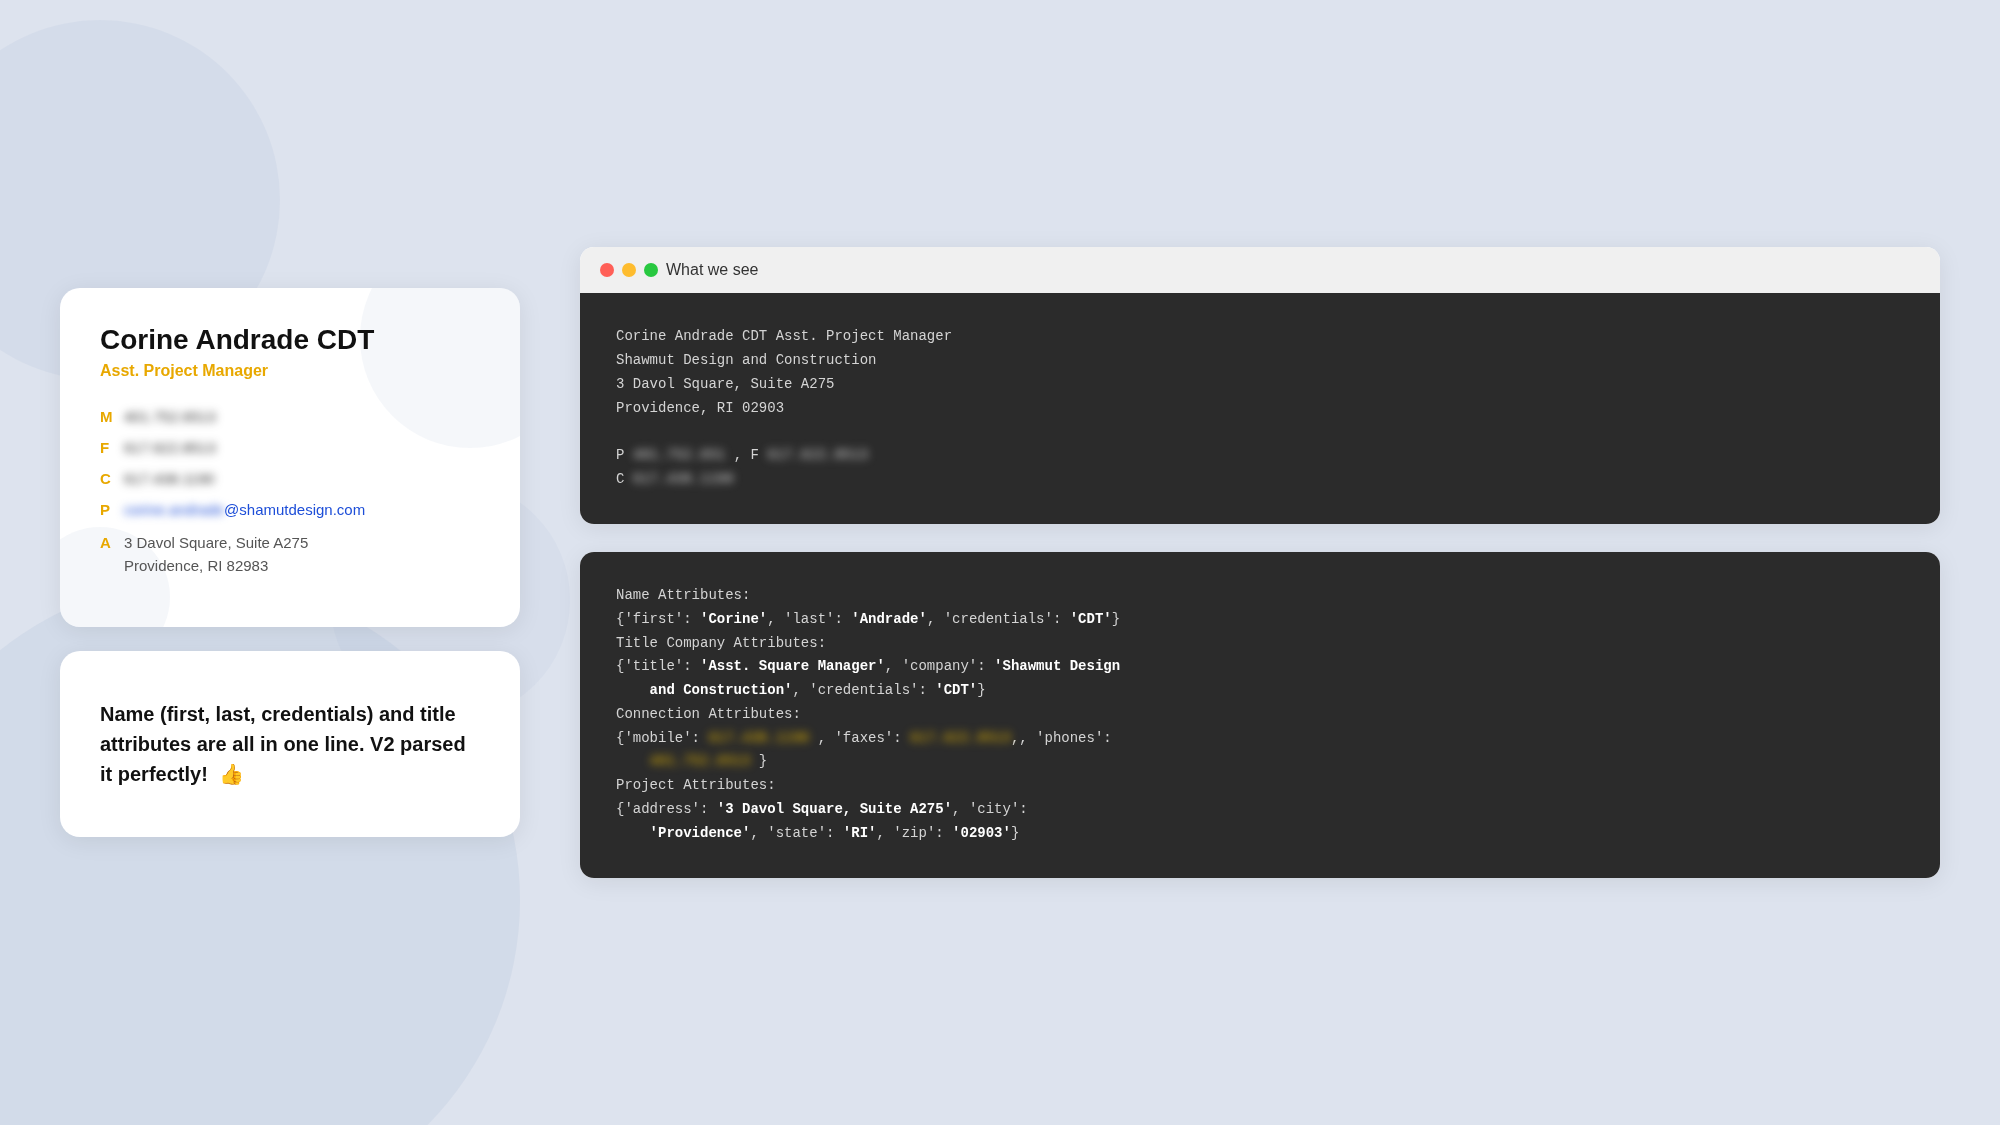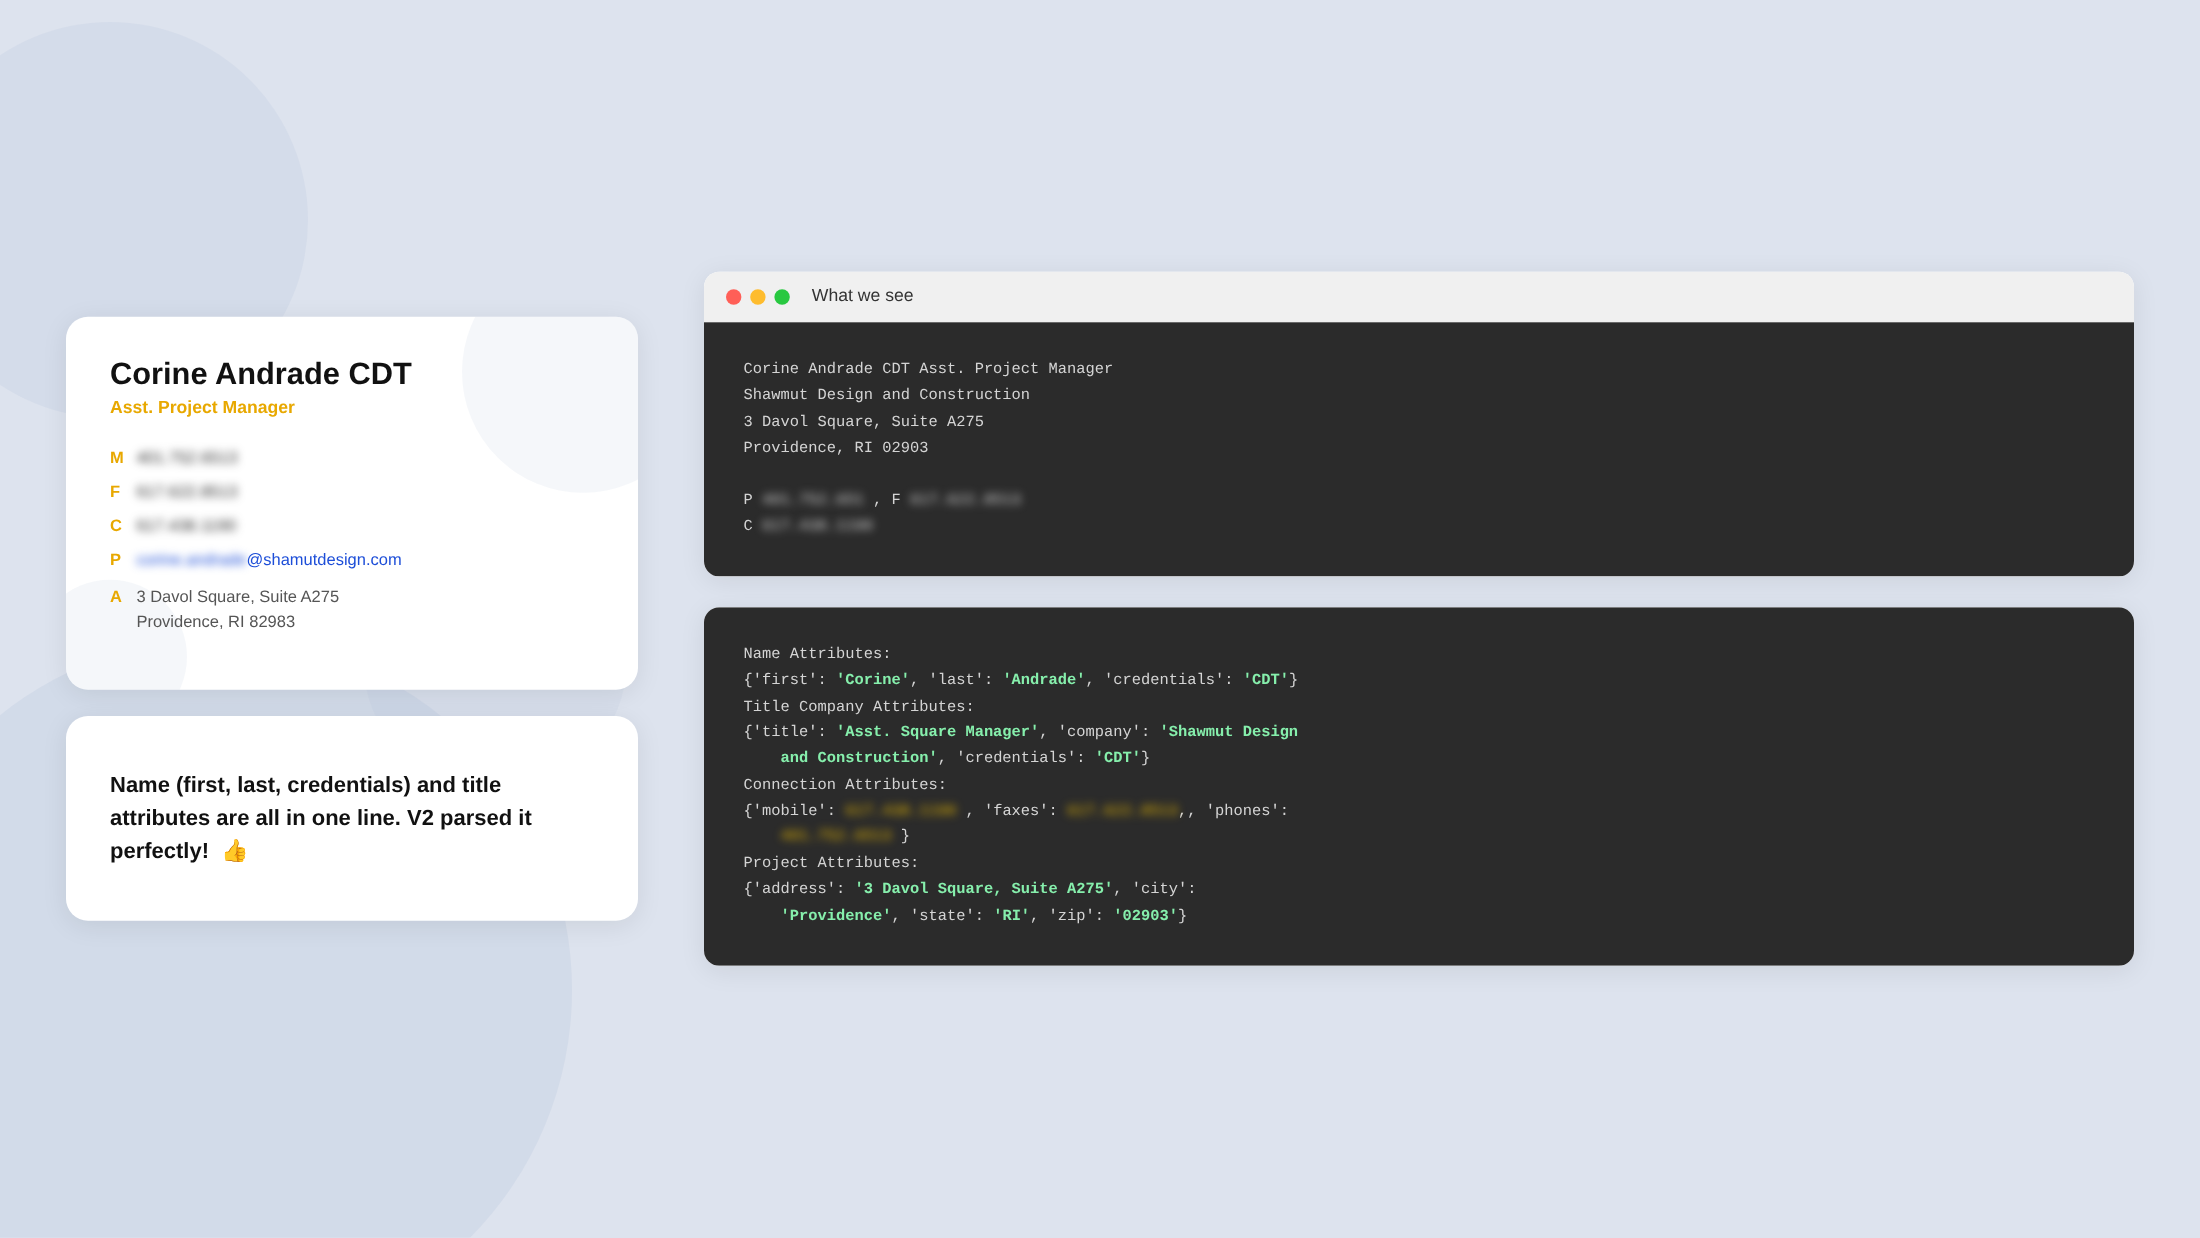--- a/index.html
+++ b/index.html
@@ -14,21 +14,21 @@
       align-items: center;
       padding: 40px 60px;
       gap: 60px;
     }
 
     
     .left-col {
       display: flex;
       flex-direction: column;
       gap: 24px;
-      width: 520px;
+      width: 460px;
       flex-shrink: 0;
     }
 
     .card {
       background: #fff;
       border-radius: 20px;
       padding: 36px 40px;
       box-shadow: 0 4px 24px rgba(0,0,0,0.08);
     }
 
@@ -163,21 +163,20 @@
       border-radius: 14px;
       overflow: hidden;
       box-shadow: 0 4px 24px rgba(0,0,0,0.08);
     }
 
     .terminal-titlebar {
       background: #f0f0f0;
       padding: 14px 20px;
       display: flex;
       align-items: center;
-      gap: 12px;
     }
 
     .traffic-lights {
       display: flex;
       gap: 8px;
       align-items: center;
     }
 
     .tl {
       width: 14px;
@@ -199,21 +198,21 @@
     .terminal-body {
       background: #2b2b2b;
       padding: 32px 36px;
       font-family: 'Courier New', Courier, monospace;
       font-size: 14px;
       line-height: 1.7;
       color: #d4d4d4;
     }
 
     .code-plain { color: #d4d4d4; }
-    .code-yellow { color: #86efac; font-weight: 600; }
+    .code-yellow { color: #ffffff; font-weight: 600; }
     .code-blurred {
       filter: blur(4px);
       color: #d4d4d4;
     }
 
     
     .body-bg {
       position: fixed;
       top: 0; left: 0;
       width: 2000px;

